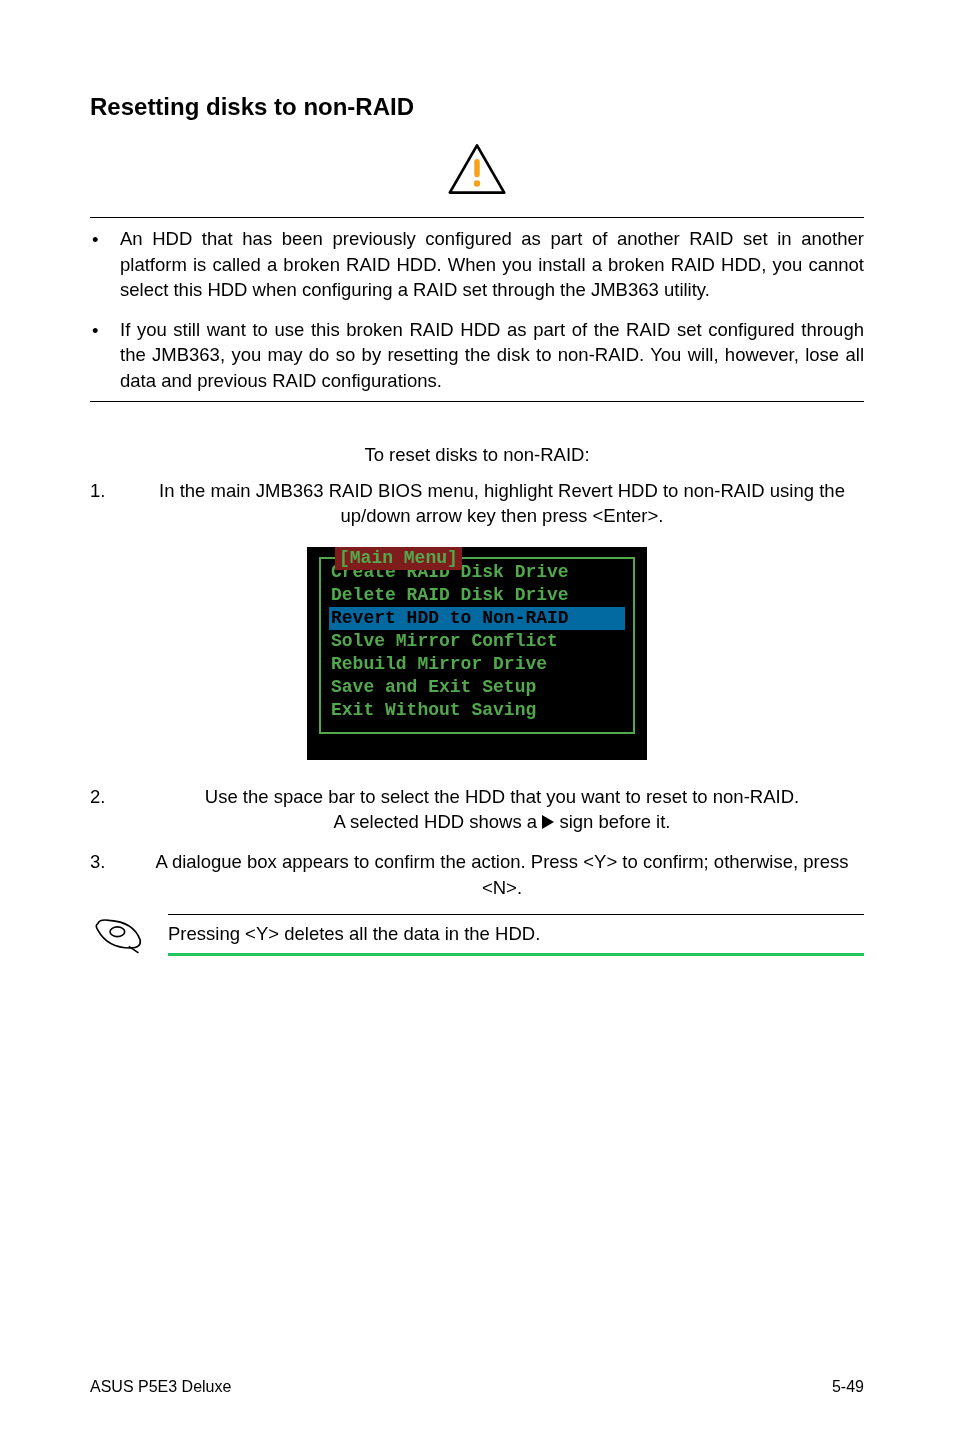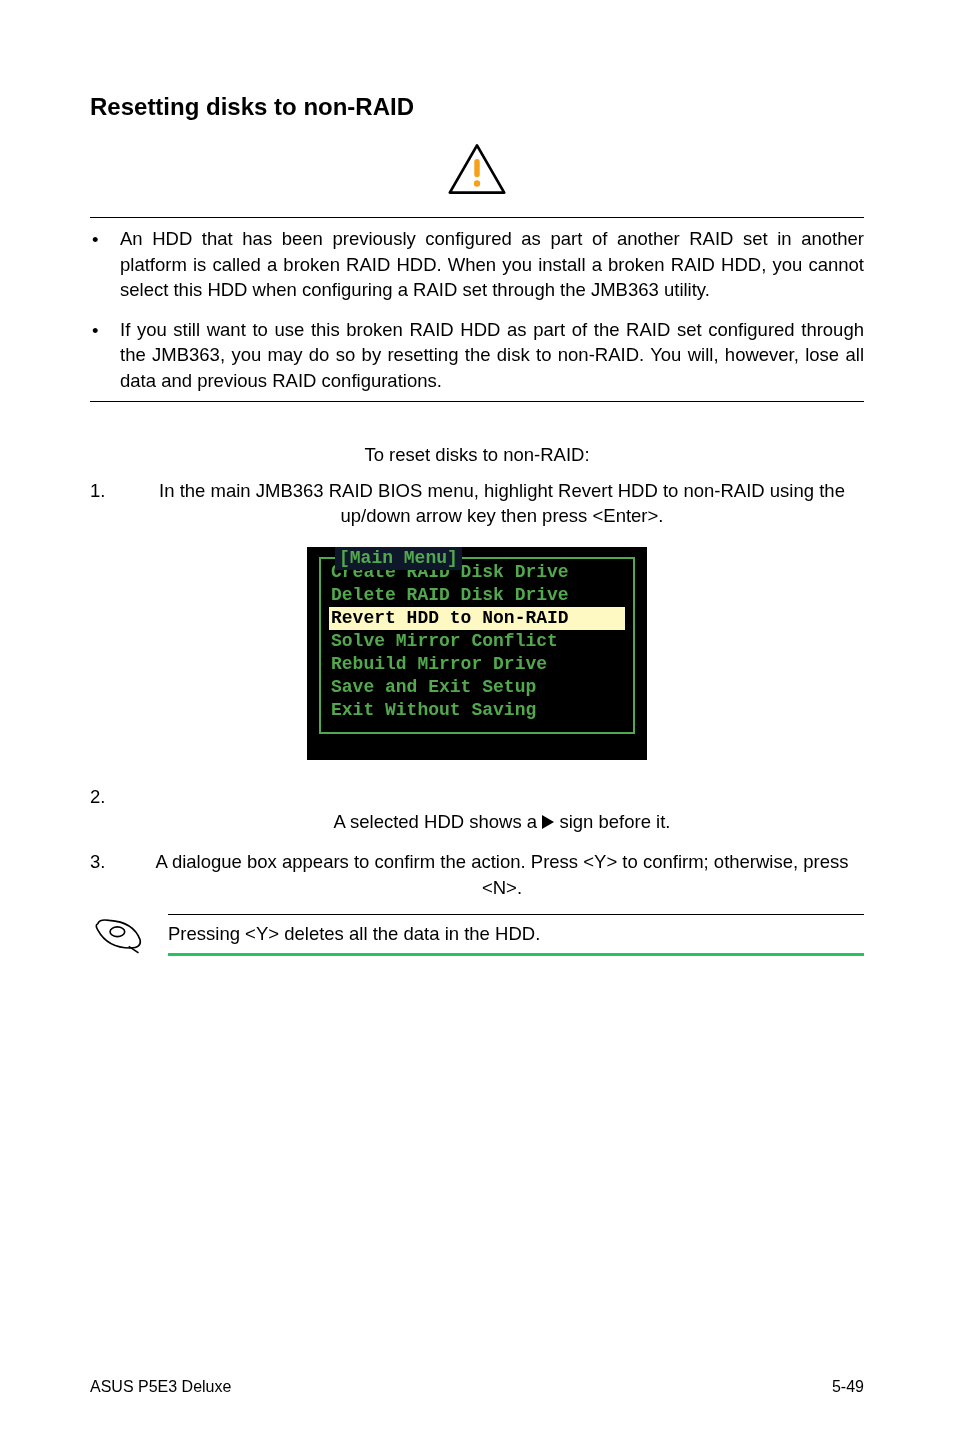--- a/index.html
+++ b/index.html
@@ -93,26 +93,26 @@
   }
   .bios-inner {
     border: 2px solid #52a94d;
     padding: 2px 8px 10px 8px;
     position: relative;
   }
   .bios-title {
     position: absolute;
     top: -12px;
     left: 14px;
-    background: #0f172a;
+    background: #7f1d1d;
     padding: 0 4px;
   }
   .bios-item { white-space: pre; padding: 0 2px; }
   .bios-item.selected {
-    background: #fef9c3;
+    background: #0369a1;
     color: #000;
   }
   .note {
     display: flex;
     gap: 20px;
     align-items: center;
     margin-top: 10px;
   }
   .note .icon { flex: 0 0 58px; display:flex; justify-content:center; }
   .note .icon svg { width: 52px; height: 40px; }
@@ -183,21 +183,21 @@
       <div class="bios-item">Save and Exit Setup</div>
       <div class="bios-item">Exit Without Saving</div>
     </div>
   </div>
 </div>
 
 <ol class="steps">
   <li>
     <span class="num">2.</span>
     <span class="txt">
-      <br>
+      <span>Use the space bar to select the HDD that you want to reset to non-RAID.</span><br>
       <span>A selected HDD shows a </span><span class="tri"></span><span> sign before it.</span>
     </span>
   </li>
   <li>
     <span class="num">3.</span>
     <span class="txt">A dialogue box appears to confirm the action. Press &lt;Y&gt; to confirm; otherwise, press &lt;N&gt;.</span>
   </li>
 </ol>
 
 <div class="note">

